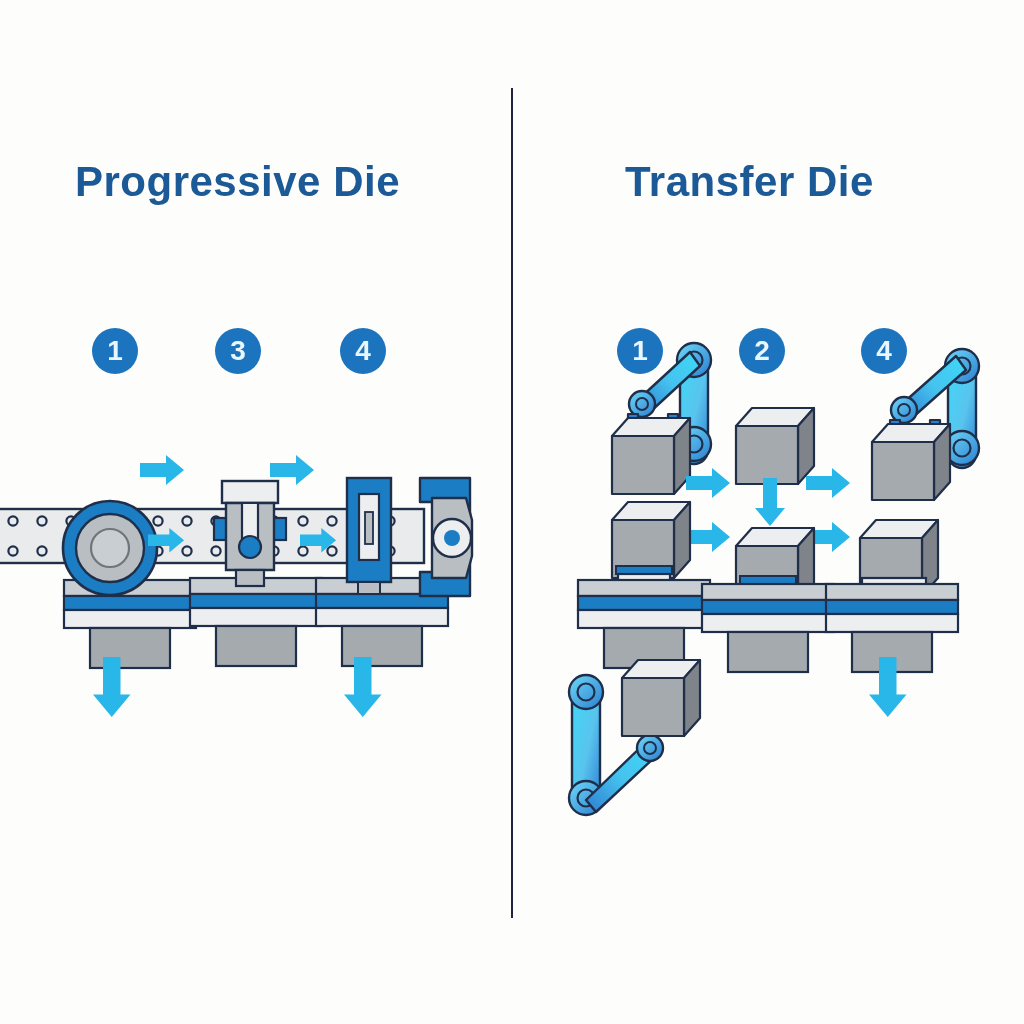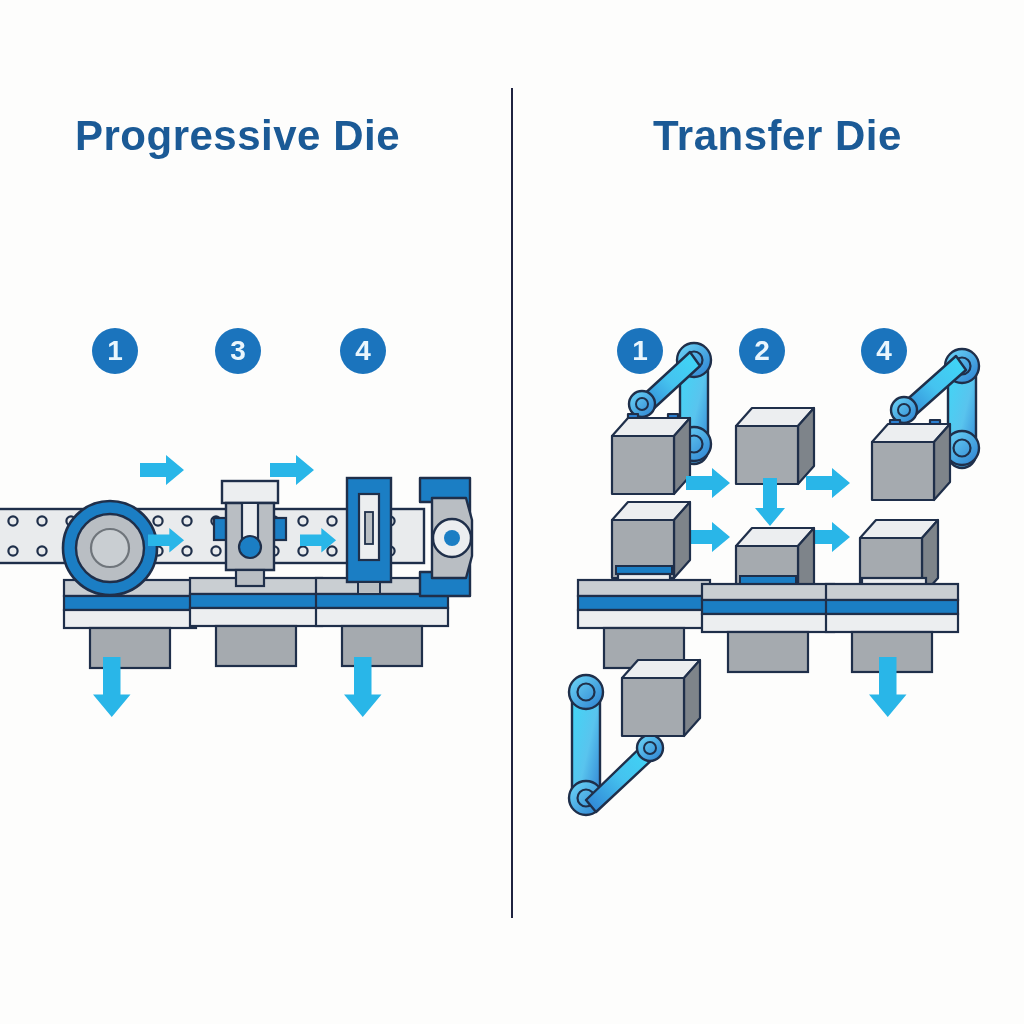--- a/index.html
+++ b/index.html
@@ -9,23 +9,24 @@
     background:#fdfdfc;
   }
   #stage{position:relative;width:1024px;height:1024px;background:#fdfdfc;}
   .panel-title{
     position:absolute;
     font-size:42px;
     font-weight:bold;
     color:#1b5a96;
     letter-spacing:0.5px;
     white-space:nowrap;
+    margin-top:46px;
   }
   #title-left{left:75px;top:112px;}
-  #title-right{left:653px;top:112px;text-align:right;}
+  #title-right{left:625px;top:112px;text-align:right;}
   #divider{
     position:absolute;left:511px;top:88px;width:2px;height:830px;
     background:#1f2340;
   }
   svg.art{position:absolute;left:0;top:0;width:1024px;height:1024px;}
   .num-badge{
     position:absolute;
     width:46px;height:46px;border-radius:50%;
     background:#1b74bd;
     color:#eaf6fd;

